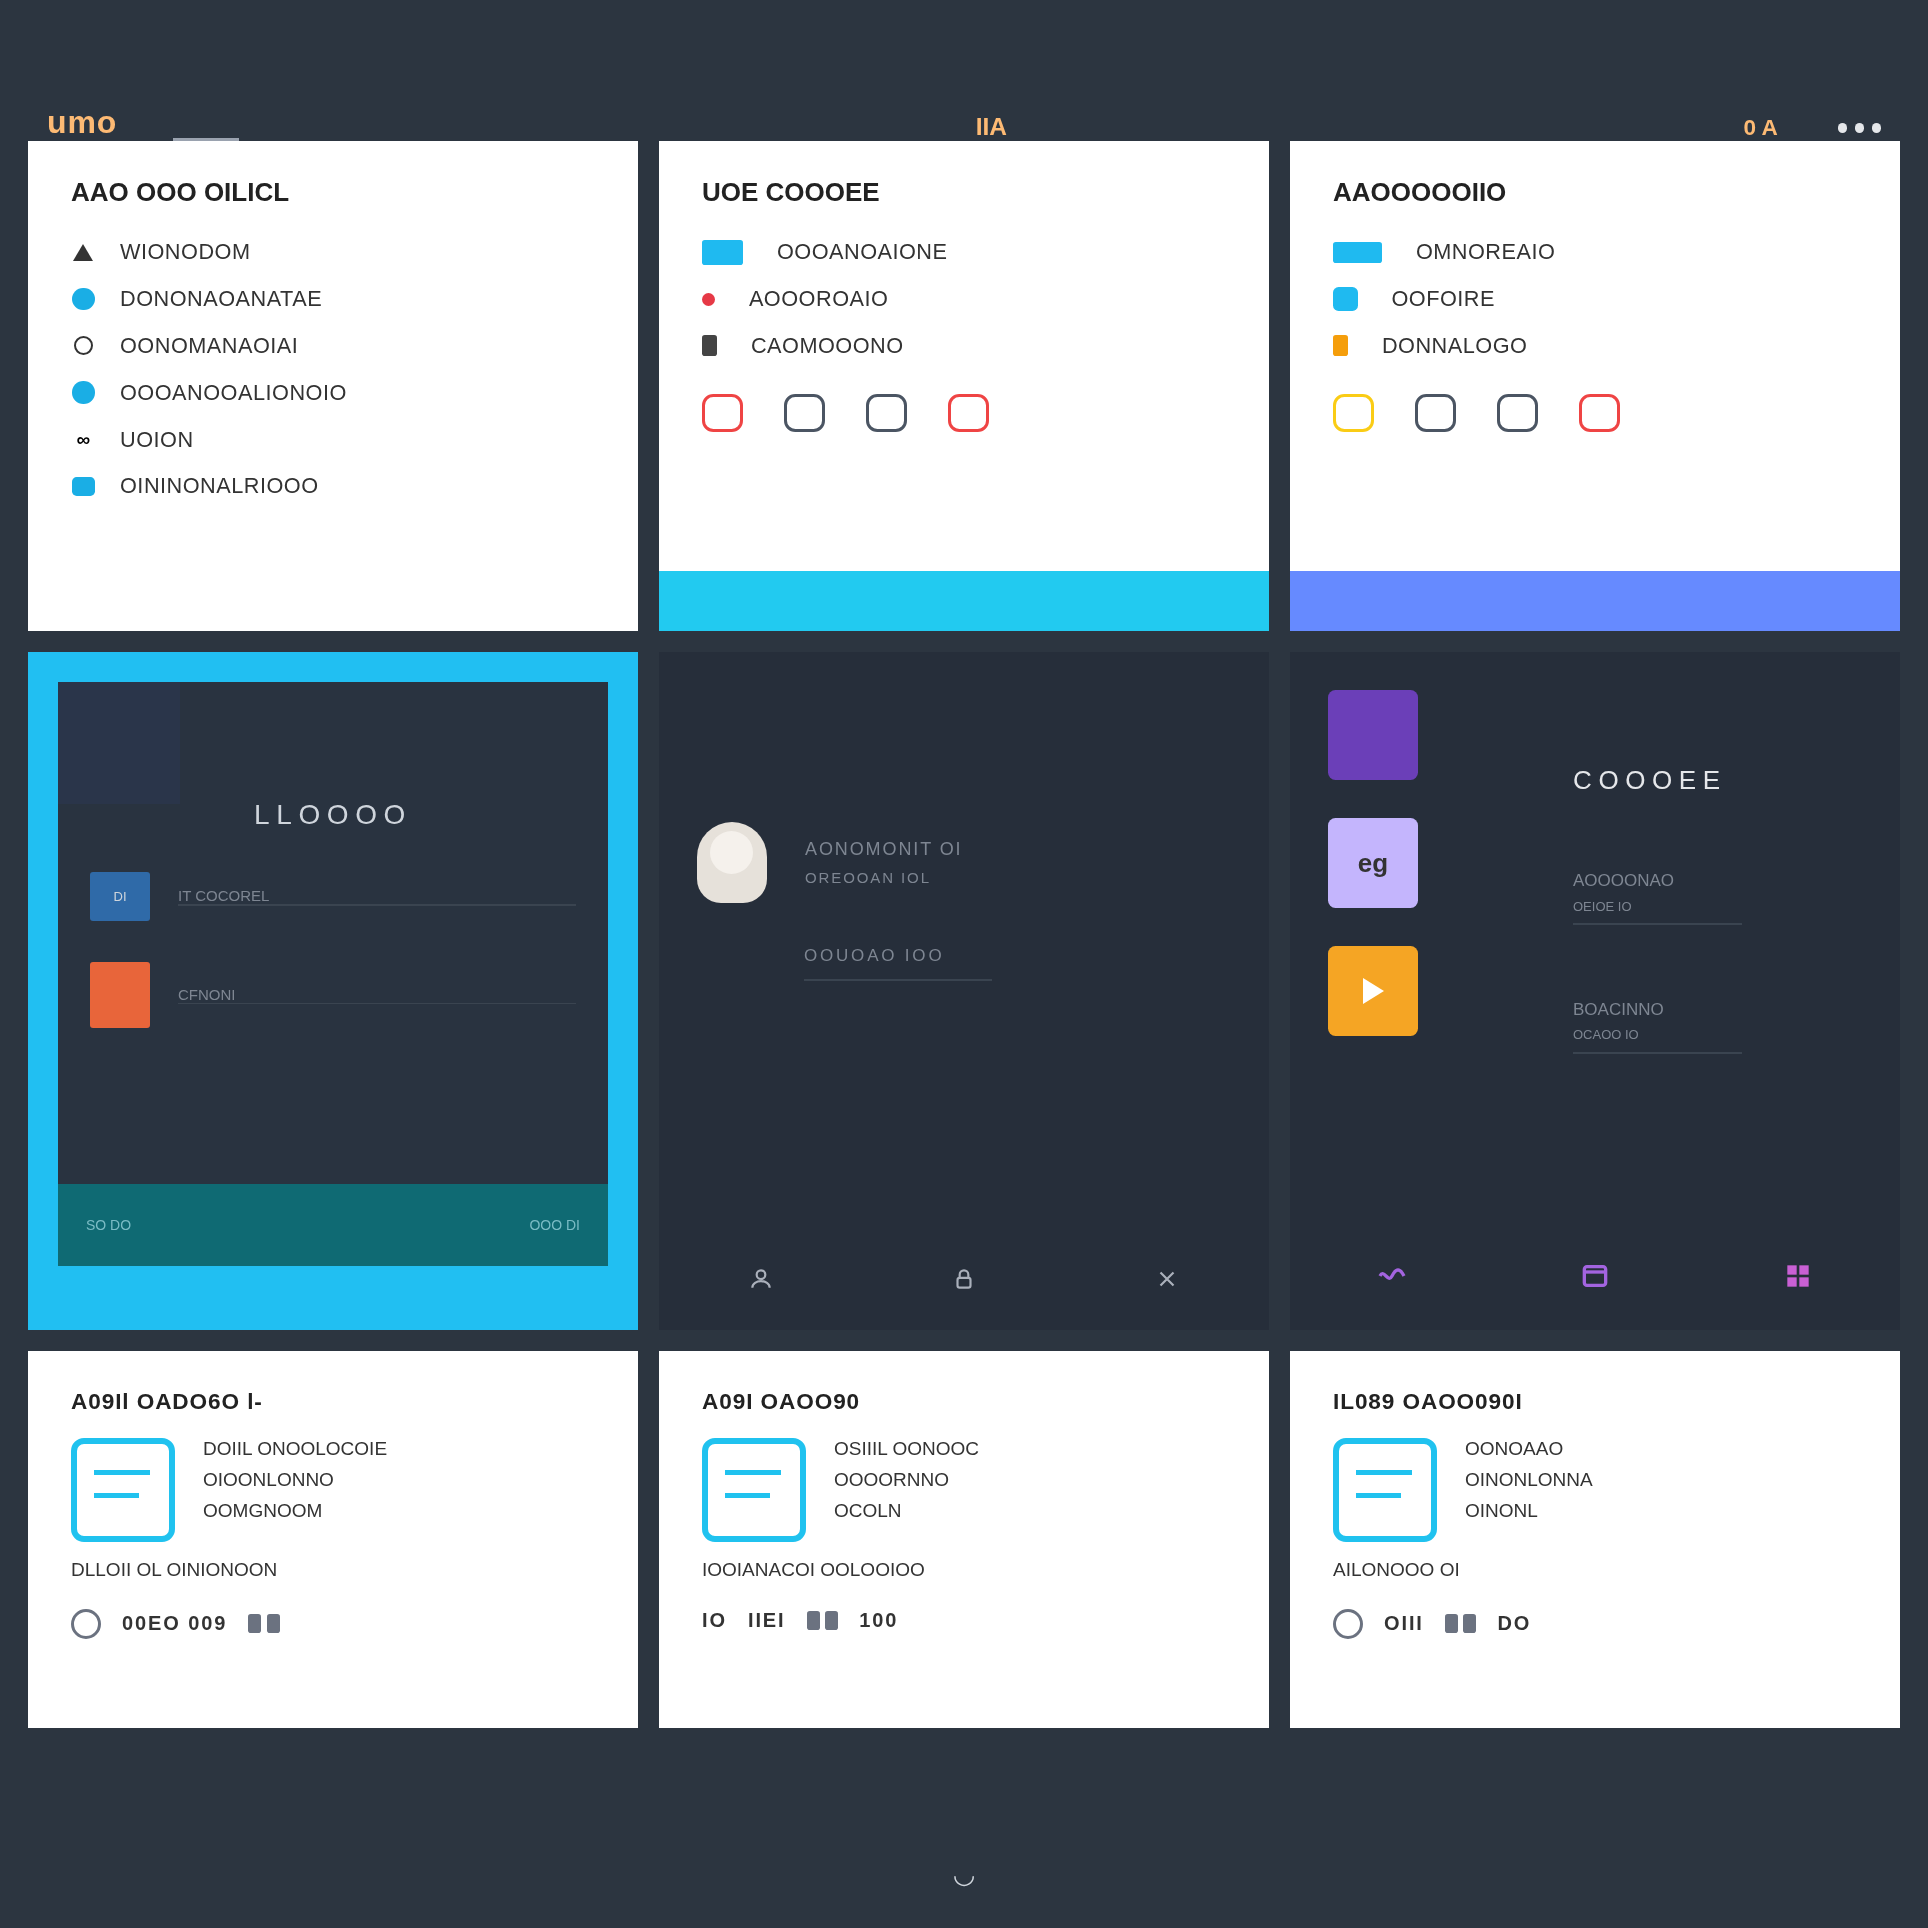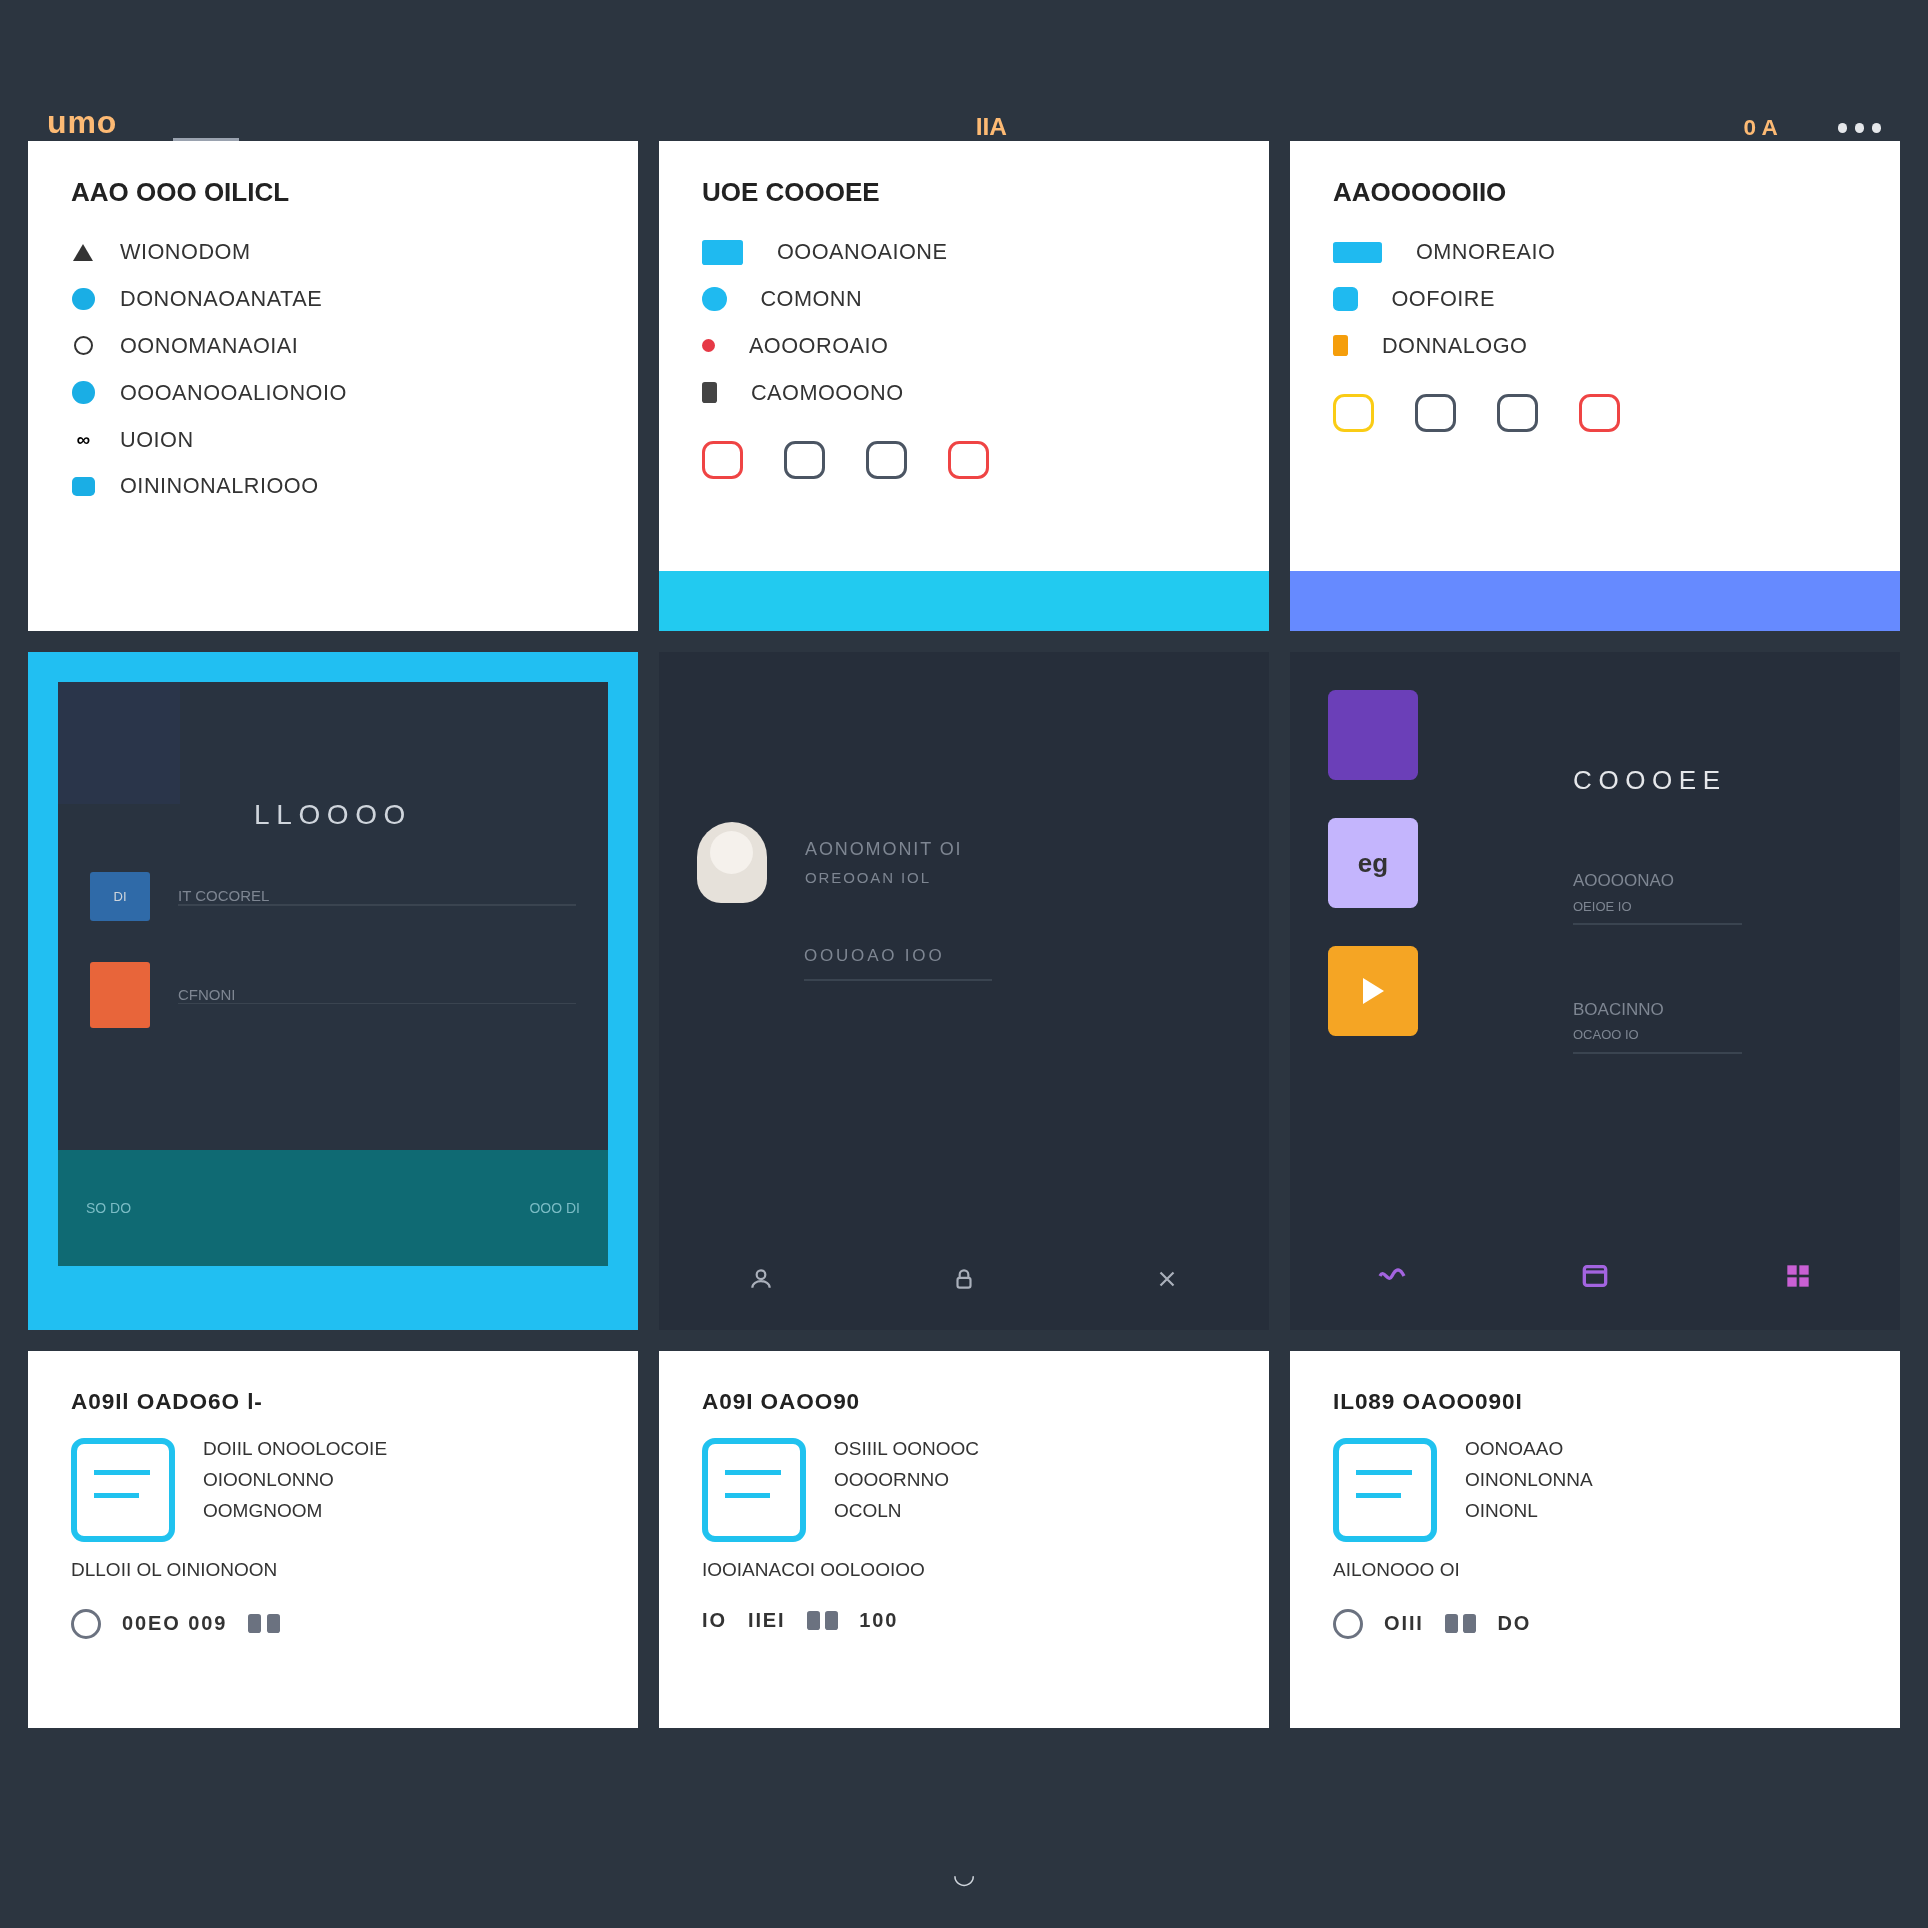--- a/index.html
+++ b/index.html
@@ -38,21 +38,21 @@
 .accent-cyan{height:60px;background:#22caf0}
 .accent-blue{height:60px;background:#668aff}
 .card4{background:#21bff2;padding:30px}
 .card4-inner{background:#293340;height:584px;position:relative;padding:32px}
 .sq-dk{position:absolute;top:0;left:0;width:122px;height:122px;background:#2a354a}
 .c4-title{color:#cfd5dc;font-size:28px;letter-spacing:6.6px;text-align:center;margin-top:85px}
 .c4-row{display:flex;align-items:center;gap:28px;margin-top:41px}
 .c4-tab{width:60px;height:49px;background:#2f6aa8;border-radius:3px;display:flex;align-items:center;justify-content:center;color:#cfd5dc;font-size:13px}
 .c4-tab.or{background:#e8653a;height:66px}
 .c4-line{flex:1;height:1.9px;background:#3a4450}
-.c4-footer{position:absolute;bottom:0;left:0;right:0;height:116px;background:#0f6a73;display:flex;align-items:center;justify-content:space-between;padding:0 28px;color:#7bbcc5;font-size:14px}
+.c4-footer{position:absolute;bottom:0;left:0;right:0;height:82px;background:#0f6a73;display:flex;align-items:center;justify-content:space-between;padding:0 28px;color:#7bbcc5;font-size:14px}
 .c5-body{padding:38px;height:100%}
 .avatar{width:70px;height:81px;background:#e6e1da;border-radius:38px 38px 26px 26px;position:relative}
 .avatar:before{content:"";position:absolute;top:9.4px;left:13px;width:43px;height:43px;background:#f5f1ec;border-radius:50%}
 .c5-row{display:flex;align-items:center;gap:38px;margin-top:132px}
 .c5-txt{color:#7e8692;font-size:18px;letter-spacing:1.9px}
 .c5-bot{position:absolute;bottom:38px;left:0;right:0;display:flex;justify-content:space-around;color:#aab0bb}
 .c5-sub{color:#7e8692;font-size:17px;margin-left:107px;margin-top:43px;letter-spacing:2.8px}
 .ic{width:26px;height:26px}
 .c6-body{padding:38px}
 .sq{width:90px;height:90px;border-radius:7.5px}
@@ -140,24 +140,20 @@
   </div>
 
   <div class="card">
     <div class="ch">UOE COOOEE</div>
     <div class="list">
       <div class="row">
           <span class="blk blk-a"></span>
           <span class="label">OOOANOAIONE</span>
         </div>
       <div class="row">
-          <span class="blk blk-b"></span>
-          <span class="label">COMONN</span>
-        </div>
-      <div class="row">
           <span class="blk blk-c"></span>
           <span class="label">AOOOROAIO</span>
         </div>
       <div class="row">
           <span class="blk blk-d"></span>
           <span class="label">CAOMOOONO</span>
         </div>
     </div>
     <div class="icon-row">
       <span class="pill red"></span>

